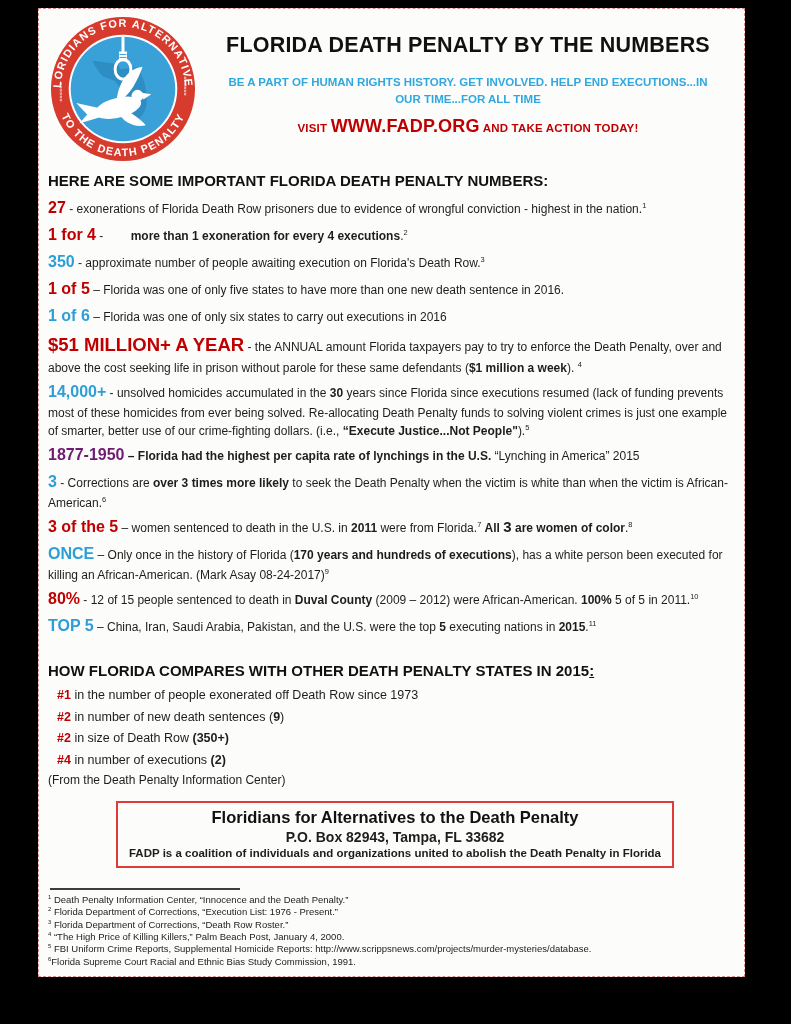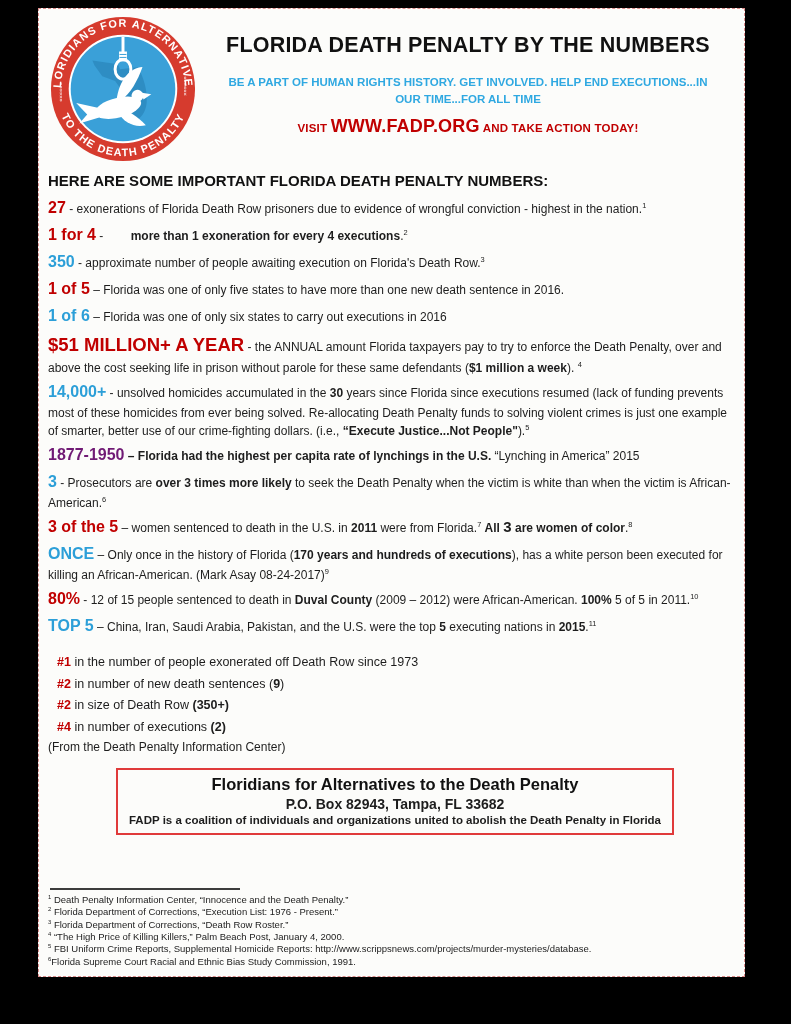--- a/index.html
+++ b/index.html
@@ -91,29 +91,30 @@
       <h2 class="sec-heading">HERE ARE SOME IMPORTANT FLORIDA DEATH PENALTY NUMBERS:</h2>
       <div id="facts">
           <p class="fact"><span class="run-lead" style="font-weight: 700; color: rgb(192, 0, 0);">27</span><span> - exonerations of Florida Death Row prisoners due to evidence of wrongful conviction - highest in the nation.</span><sup>1</sup></p>
           <p class="fact"><span class="run-lead" style="font-weight: 700; color: rgb(192, 0, 0);">1 for 4</span><span> - </span><span style="font-weight: 700; padding-left: 24px;">more than 1 exoneration for every 4 executions</span><span>.</span><sup>2</sup></p>
           <p class="fact"><span class="run-lead" style="font-weight: 700; color: rgb(44, 159, 216);">350</span><span> - approximate number of people awaiting execution on Florida's Death Row.</span><sup>3</sup></p>
           <p class="fact"><span class="run-lead" style="font-weight: 700; color: rgb(192, 0, 0);">1 of 5</span><span> – Florida was one of only five states to have more than one new death sentence in 2016.</span></p>
           <p class="fact"><span class="run-lead" style="font-weight: 700; color: rgb(44, 159, 216);">1 of 6</span><span> – Florida was one of only six states to carry out executions in 2016</span></p>
           <p class="fact"><span class="run-lead-xl" style="font-weight: 700; color: rgb(192, 0, 0);">$51 MILLION+ A YEAR</span><span> - the ANNUAL amount Florida taxpayers pay to try to enforce the Death Penalty, over and above the cost seeking life in prison without parole for these same defendants (</span><span style="font-weight: 700;">$1 million a week</span><span>). </span><sup>4</sup></p>
           <p class="fact"><span class="run-lead" style="font-weight: 700; color: rgb(44, 159, 216);">14,000+</span><span> - unsolved homicides accumulated in the </span><span style="font-weight: 700;">30</span><span> years since Florida since executions resumed (lack of funding prevents most of these homicides from ever being solved. Re-allocating Death Penalty funds to solving violent crimes is just one example of smarter, better use of our crime-fighting dollars. (i.e., </span><span style="font-weight: 700;">“Execute Justice...Not People"</span><span>).</span><sup>5</sup></p>
           <p class="fact"><span class="run-lead" style="font-weight: 700; color: #701a75;">1877-1950</span><span style="font-weight: 700;"> – Florida had the highest per capita rate of lynchings in the U.S. </span><span>“Lynching in America” 2015</span></p>
-          <p class="fact"><span class="run-lead" style="font-weight: 700; color: rgb(44, 159, 216);">3</span><span> - Prosecutors are </span><span style="font-weight: 700;">over 3 times more likely</span><span> to seek the Death Penalty when the victim is white than when the victim is African-American.</span><sup>6</sup></p>
+          <p class="fact"><span class="run-lead" style="font-weight: 700; color: rgb(44, 159, 216);">3</span><span> - Corrections are </span><span style="font-weight: 700;">over 3 times more likely</span><span> to seek the Death Penalty when the victim is white than when the victim is African-American.</span><sup>6</sup></p>
           <p class="fact"><span class="run-lead" style="font-weight: 700; color: rgb(192, 0, 0);">3 of the 5</span><span> – women sentenced to death in the U.S. in </span><span style="font-weight: 700;">2011</span><span> were from Florida.</span><sup>7</sup><span> </span><span style="font-weight: 700;">All </span><span class="run-big" style="font-weight: 700;">3</span><span style="font-weight: 700;"> are women of color</span><span>.</span><sup>8</sup></p>
           <p class="fact"><span class="run-lead" style="font-weight: 700; color: rgb(44, 159, 216);">ONCE</span><span> – Only once in the history of Florida (</span><span style="font-weight: 700;">170 years and hundreds of executions</span><span>), has a white person been executed for killing an African-American. (Mark Asay 08-24-2017)</span><sup>9</sup></p>
           <p class="fact"><span class="run-lead" style="font-weight: 700; color: rgb(192, 0, 0);">80%</span><span> - 12 of 15 people sentenced to death in </span><span style="font-weight: 700;">Duval County</span><span> (2009 – 2012) were African-American. </span><span style="font-weight: 700;">100%</span><span> 5 of 5 in 2011.</span><sup>10</sup></p>
           <p class="fact"><span class="run-lead" style="font-weight: 700; color: rgb(44, 159, 216);">TOP 5</span><span style="font-weight: 400;"> – China, Iran, Saudi Arabia, Pakistan, and the U.S.</span><span> were the top </span><span style="font-weight: 700;">5</span><span> executing nations in </span><span style="font-weight: 700;">2015</span><span>.</span><sup>11</sup></p>
         </div>
     </section>
 
     <section class="compare">
+      <h2 class="sec-heading"><span style="font-weight: 700;">HOW FLORIDA COMPARES WITH OTHER DEATH PENALTY STATES IN </span><span style="font-weight: 700;">2015</span><span style="font-weight: 700; text-decoration: underline;">:</span></h2>
       <div id="compare-items">
           <p class="cmp"><span style="font-weight: 700; color: rgb(192, 0, 0);">#1</span><span> in the number of people exonerated off Death Row since 1973</span></p>
           <p class="cmp"><span style="font-weight: 700; color: rgb(192, 0, 0);">#2</span><span> in number of new death sentences (</span><span style="font-weight: 700;">9</span><span>)</span></p>
           <p class="cmp"><span style="font-weight: 700; color: rgb(192, 0, 0);">#2</span><span> in size of Death Row </span><span style="font-weight: 700;">(350+)</span></p>
           <p class="cmp"><span style="font-weight: 700; color: rgb(192, 0, 0);">#4</span><span> in number of executions </span><span style="font-weight: 700;">(2)</span></p>
         </div>
       <p class="source">(From the Death Penalty Information Center)</p>
     </section>
 
     <div class="org-box">

